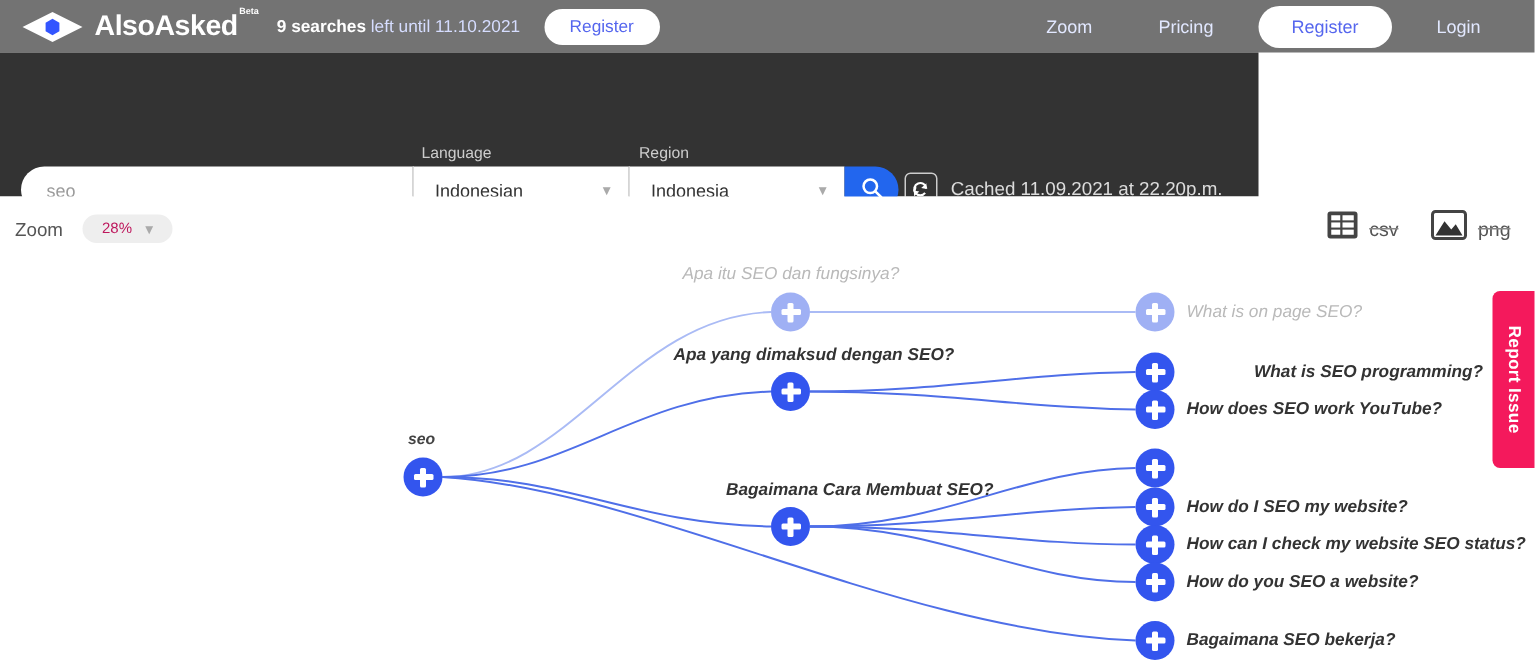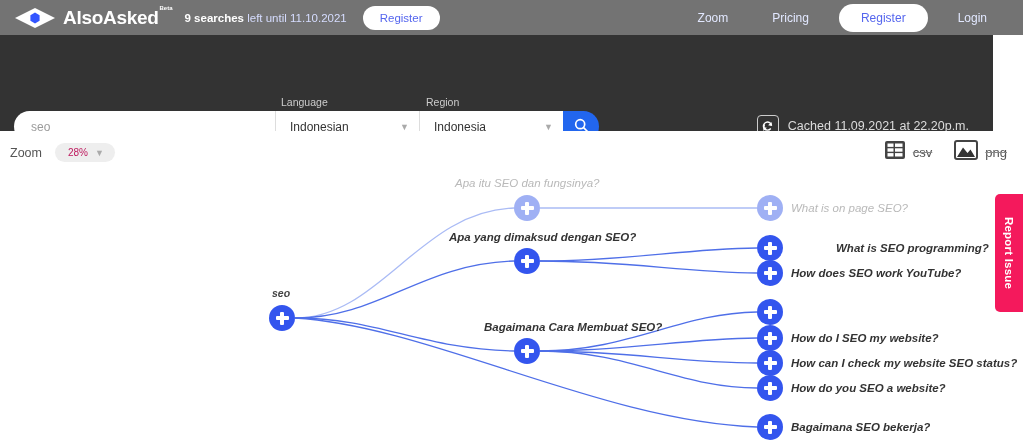--- a/index.html
+++ b/index.html
@@ -50,21 +50,21 @@
   }
   .nav-register {
     background: #ffffff; color: #5566ee;
     border-radius: 20px; padding: 7px 22px;
     font-size: 12px; cursor: pointer; margin: 0 8px;
   }
 
   
   .searchbar {
     position: absolute; left: 0; top: 35px;
-    width: 993px; height: 96px;
+    width: 839px; height: 96px;
     background: #333333;
   }
   .sel-label {
     position: absolute; color: #cccccc; font-size: 10.5px;
   }
   .label-lang { left: 281px; top: 61px; }
   .label-region { left: 426px; top: 61px; }
 
   .search-group {
     position: absolute; left: 14px; top: 76px;

